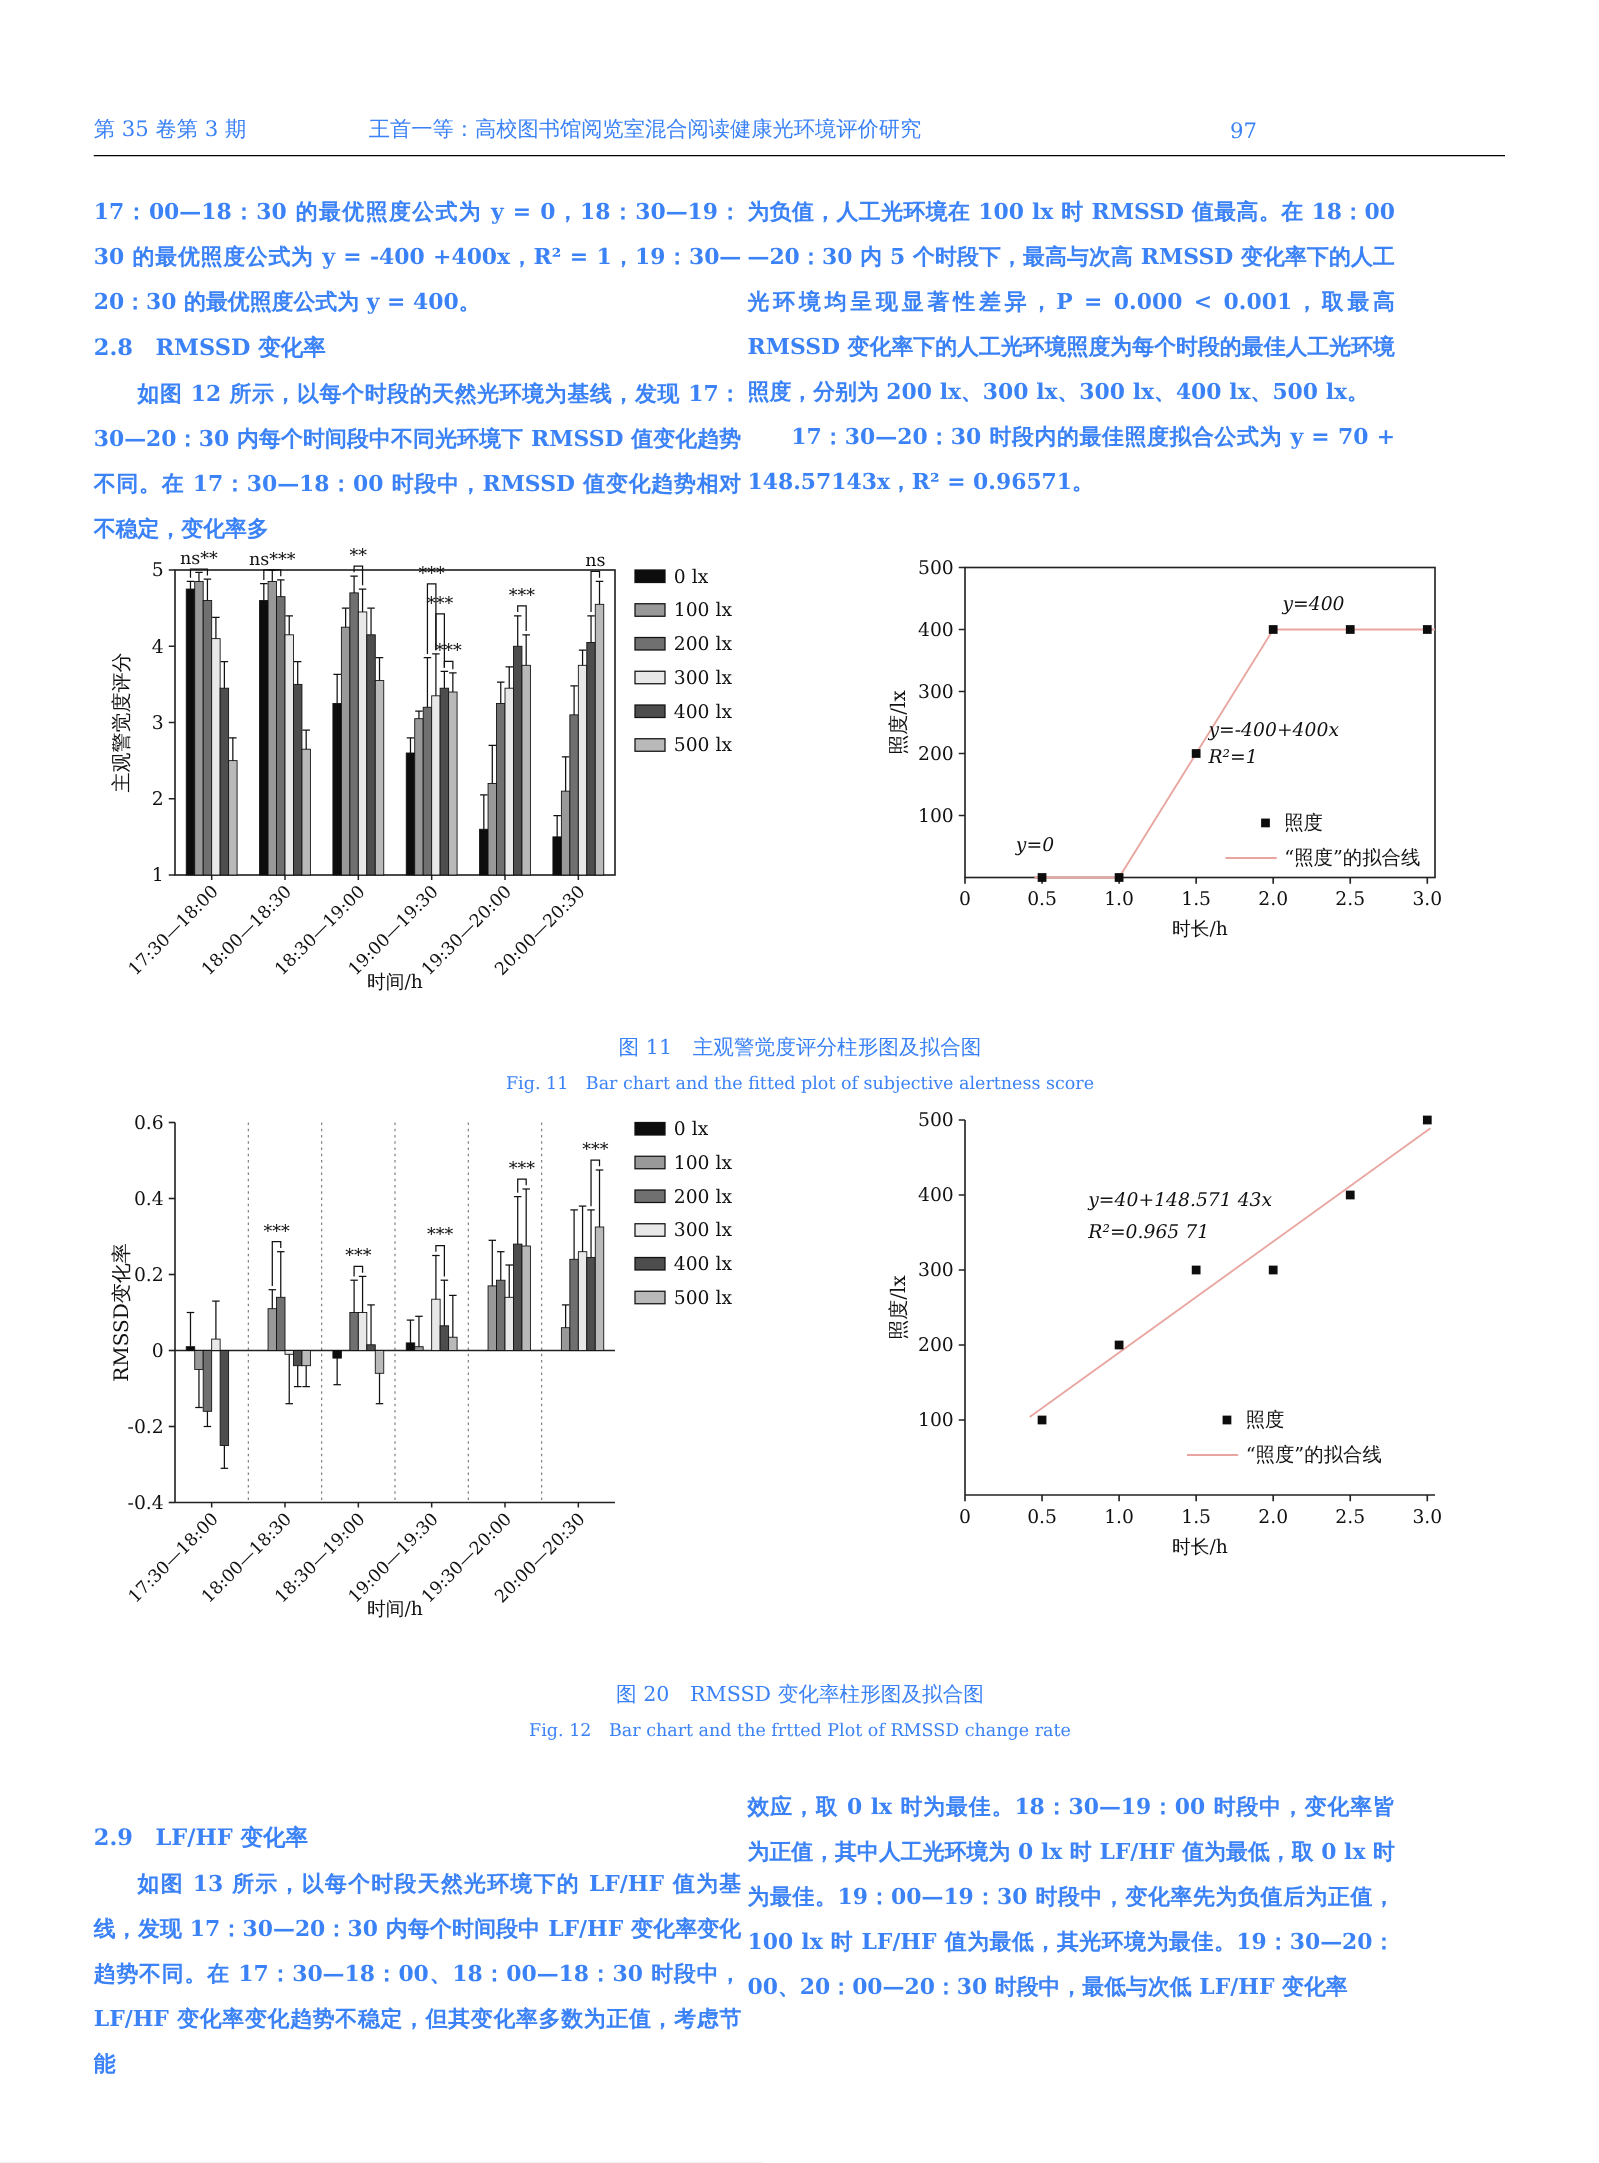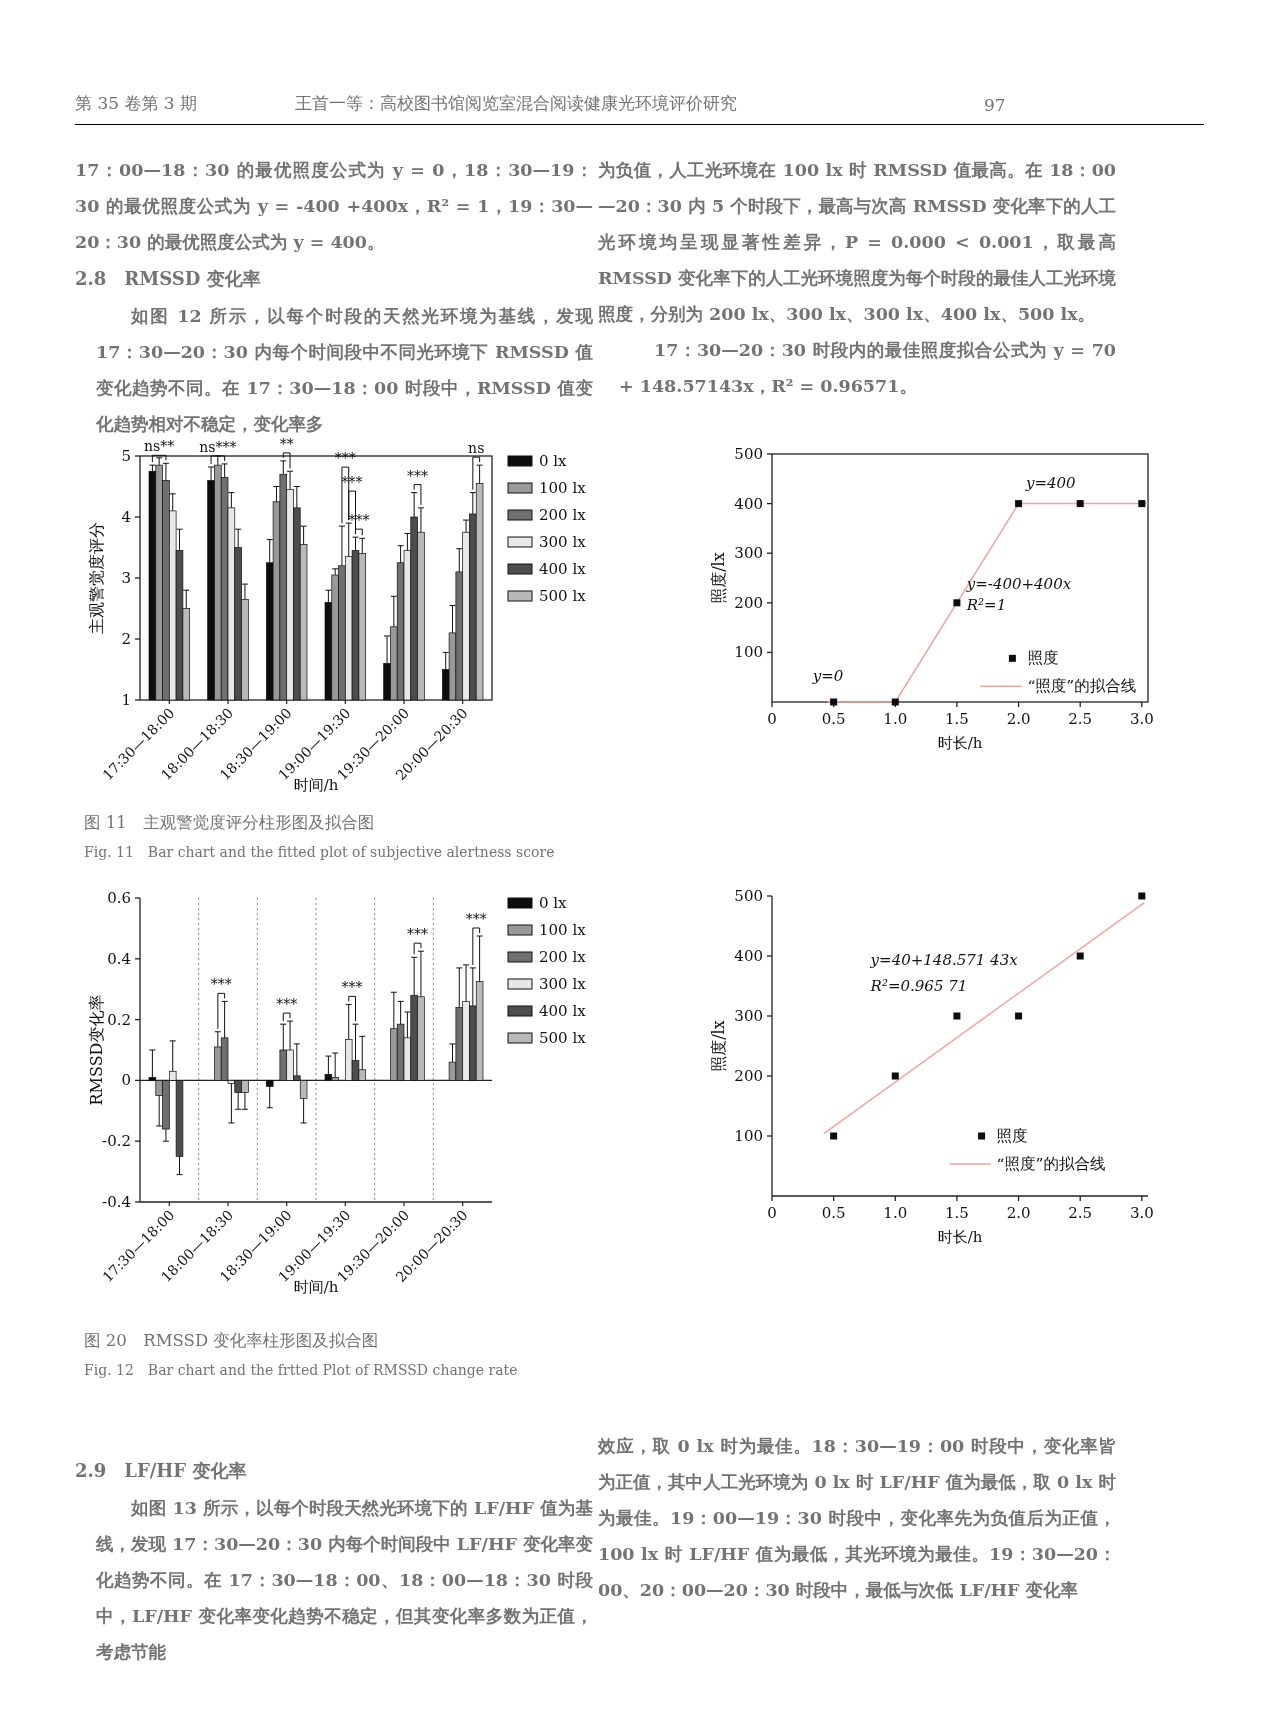--- a/index.html
+++ b/index.html
@@ -1,29 +1,29 @@
 <!DOCTYPE html>
 <html><head>
 <meta charset="utf-8">
 <style>
   html,body{margin:0;padding:0;background:#e9e9e9;}
   .page{position:relative;width:1279px;height:1730px;margin:0 auto;background:#ffffff;
-        font-family:"DejaVu Serif","Liberation Serif",serif;color:#737373;}
+        font-family:"DejaVu Serif","Liberation Serif",serif;color:#3b82f6;}
   .hdr{position:absolute;top:92px;left:75px;width:1129px;display:flex;align-items:flex-end;
        border-bottom:1.8px solid #000;padding-bottom:9px;font-size:17px;}
   .hdr .l{width:220px;text-align:left;}
   .hdr .c{flex:1;text-align:left;}
   .hdr .r{width:220px;text-align:left;}
   .col{position:absolute;width:518px;font-size:17.5px;line-height:36px;text-align:justify;}
   .col p{margin:0;font-weight:bold;}
-  .col p.ind{text-indent:2em;margin-left:21px;}
+  .col p.ind{text-indent:2em;}
   .sechead{font-weight:bold;font-size:18px;line-height:38px;text-align:left;}
   .fig{position:absolute;left:84px;width:1112px;}
   .figrow{display:flex;flex-direction:row;align-items:flex-start;gap:22px;}
-  .figcap{text-align:left;margin-top:6px;}
+  .figcap{text-align:center;margin-top:21px;}
   .figcap .zh{font-size:16.5px;line-height:30px;}
   .figcap .en{font-size:14px;line-height:28px;}
   svg{display:block;}
 </style>
 </head>
 <body>
 
 <div class="page">
 
   <div class="hdr">

